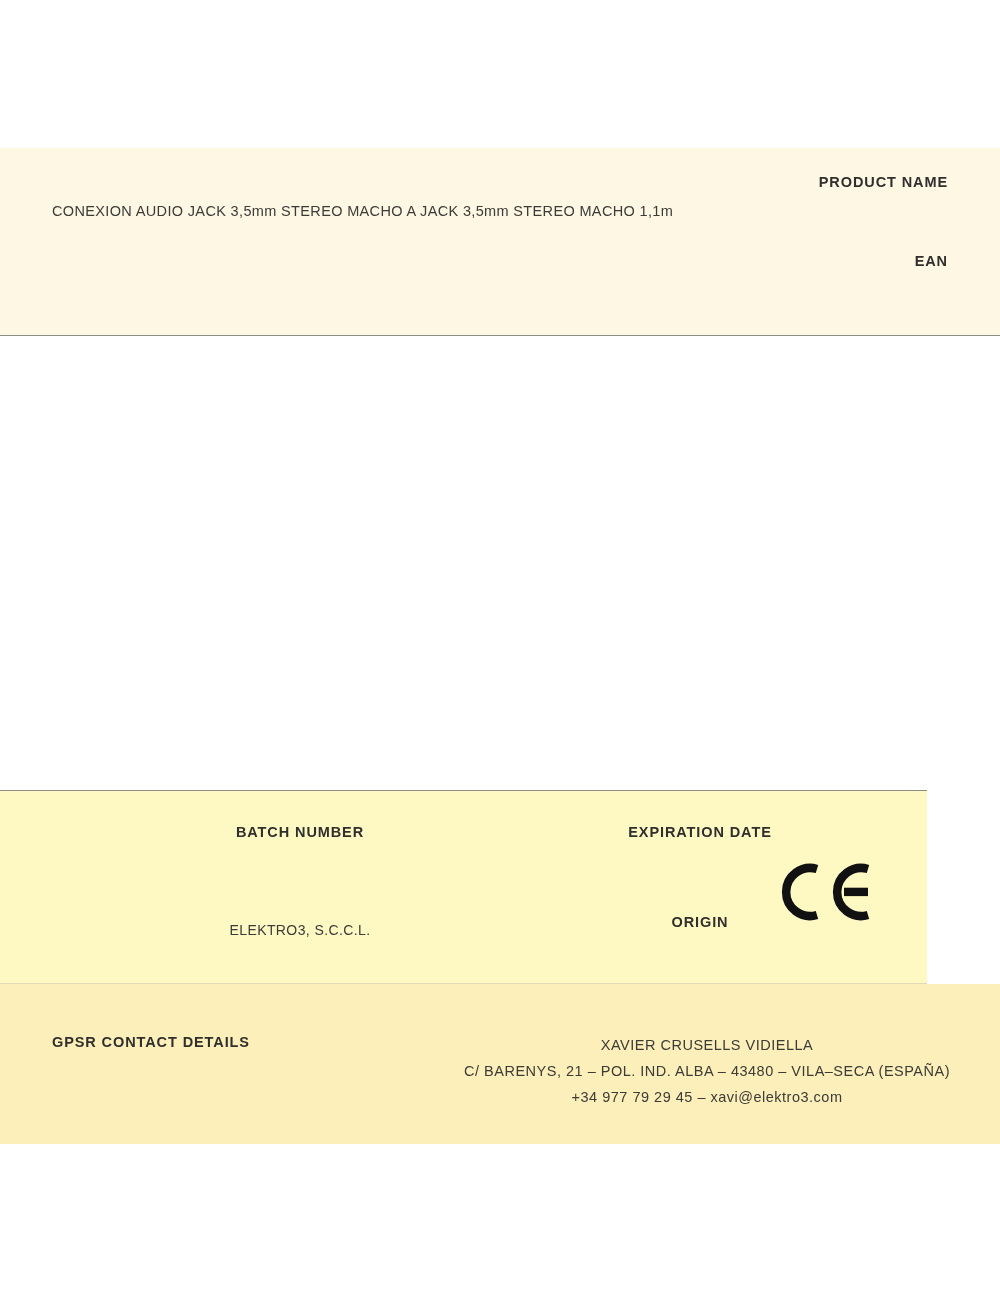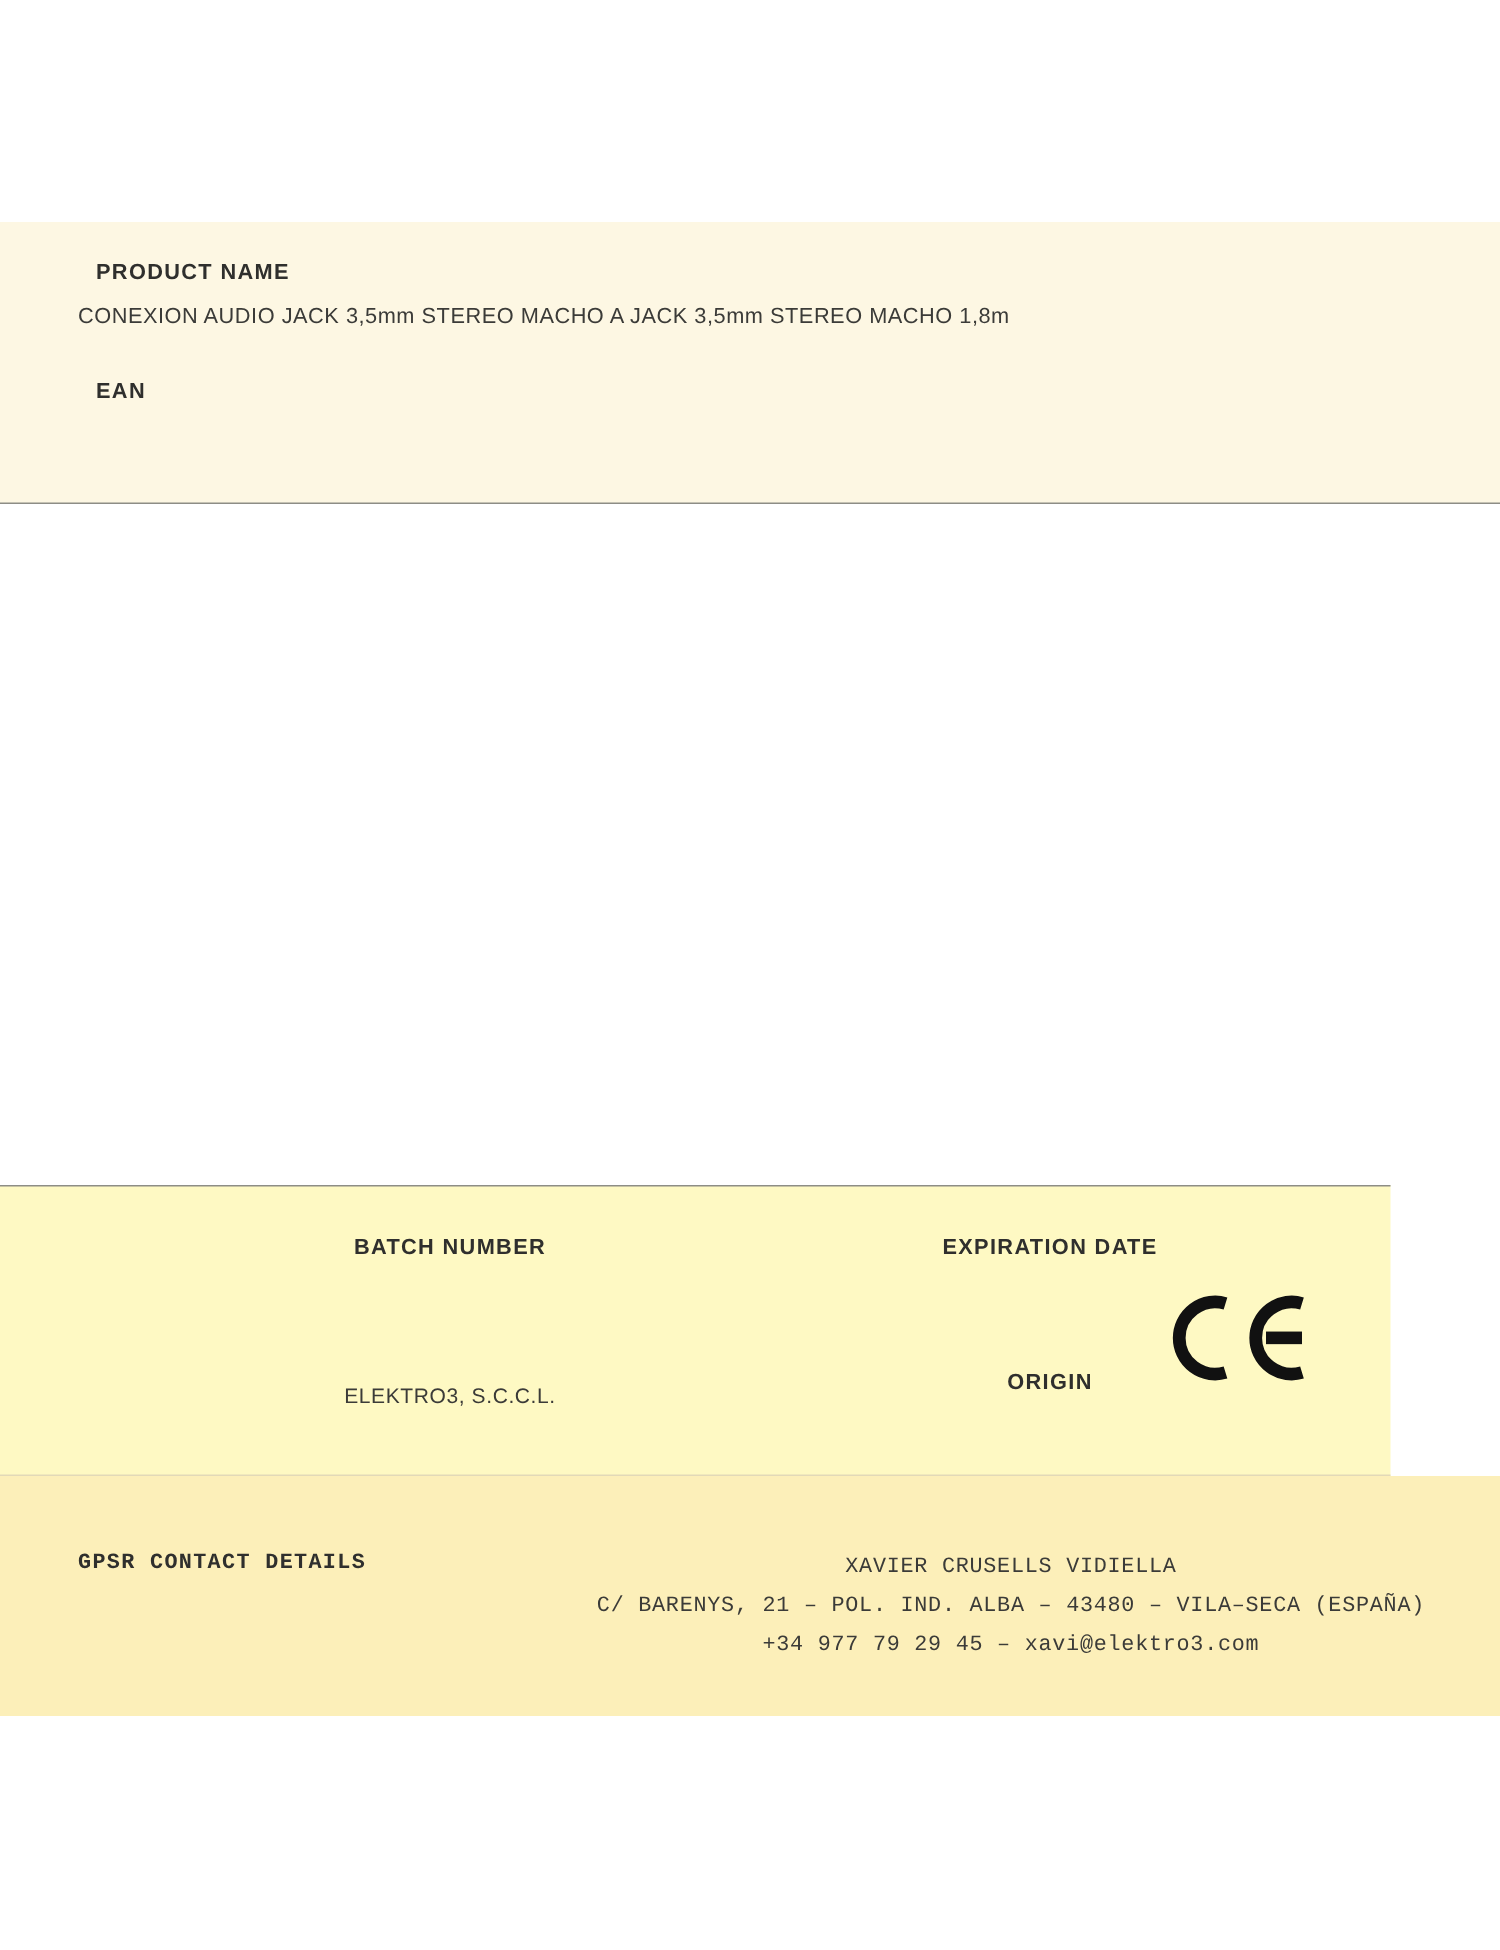--- a/index.html
+++ b/index.html
@@ -36,20 +36,21 @@
   }
   .top-inner {
     padding: 26px 52px 0 52px;
   }
   .field-label {
     font-size: 14.5px;
     font-weight: bold;
     letter-spacing: 0.9px;
     color: #2f2f2d;
     margin: 0 0 13px 12px;
+    text-align: right;
   }
   .field-value {
     font-size: 14.5px;
     letter-spacing: 0.35px;
     color: #3b3b38;
     margin: 0;
   }
   .gap {
     height: 34px;
   }
@@ -117,21 +118,20 @@
 
   
   .gpsr-band {
     position: absolute;
     left: 0;
     top: 984px;
     width: 1000px;
     height: 160px;
     background: #fcefb9;
     box-sizing: border-box;
-    font-family: Liberation Mono, monospace;
   }
   .gpsr-label {
     position: absolute;
     left: 52px;
     top: 50px;
     font-size: 14.5px;
     font-weight: bold;
     letter-spacing: 0.9px;
     color: #2f2f2d;
   }
@@ -148,21 +148,21 @@
   .gpsr-lines div { margin: 0; text-align: center; }
 </style>
 </head>
 <body>
 
 <div class="page">
 
   <div class="top-band">
     <div class="top-inner">
       <p class="field-label">PRODUCT NAME</p>
-      <p class="field-value">CONEXION AUDIO JACK 3,5mm STEREO MACHO A JACK 3,5mm STEREO MACHO 1,8m</p>
+      <p class="field-value">CONEXION AUDIO JACK 3,5mm STEREO MACHO A JACK 3,5mm STEREO MACHO 1,1m</p>
       <div class="gap"></div>
       <p class="field-label">EAN</p>
     </div>
   </div>
 
   <div class="blank-area"></div>
 
   <div class="info-band">
     <div class="info-grid">
 

